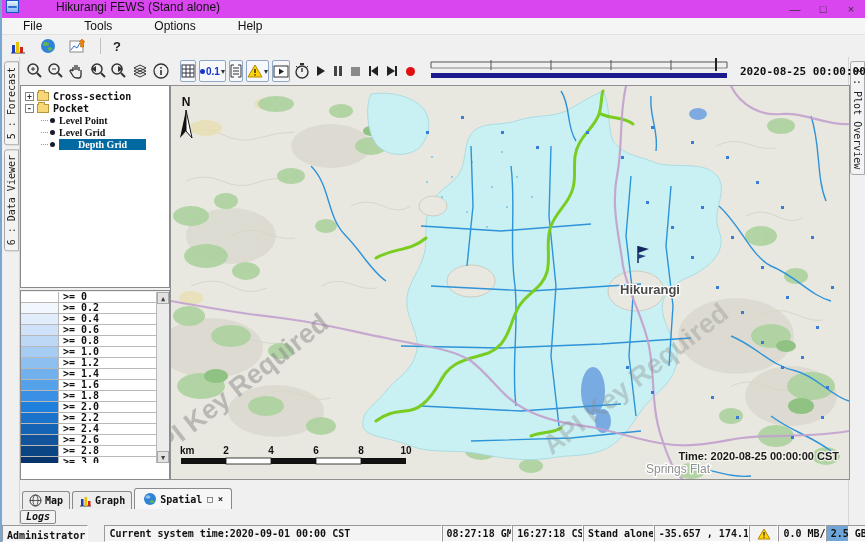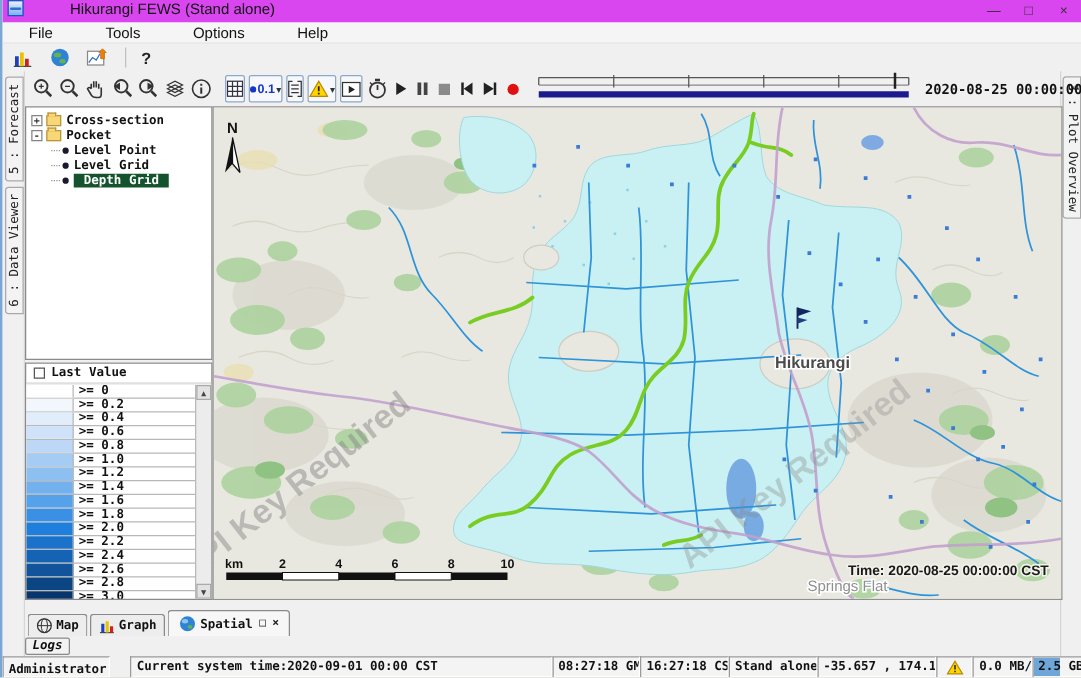--- a/index.html
+++ b/index.html
@@ -64,24 +64,24 @@
   #tree{position:absolute;top:0;left:0;width:150px;height:203px;background:#fff;
         border:1px solid #8a8a8a;font-size:10px;font-weight:bold;
         font-family:"DejaVu Sans Mono",monospace;padding-top:4px;}
   .trow{display:flex;align-items:center;height:12px;margin-bottom:0;}
   .expander{width:9px;height:9px;border:1px solid #848484;background:#fff;margin-left:4px;
             font-size:8px;line-height:7px;text-align:center;color:#333;}
   .folder{width:12px;height:9px;background:#f8d776;border:1px solid #b8953f;margin-left:3px;position:relative;}
   .folder::before{content:"";position:absolute;top:-3px;left:0;width:5px;height:2px;
             background:#f8d776;border:1px solid #b8953f;border-bottom:none;}
   .tlabel{margin-left:4px;white-space:nowrap;}
-  .child{margin-left:20px;}
+  .child{margin-left:20px;font-family:Liberation Serif, serif;}
   .dash{width:7px;border-top:1px dotted #999;margin-right:2px;}
   .bullet{width:5px;height:5px;border-radius:50%;background:#1a1a2e;margin-right:4px;}
-  .selected{background:#14532d;color:#fff;padding:0 8px;}
+  .selected{background:#0369a1;color:#fff;padding:0 19px;}
 
   
   #legendpanel{position:absolute;top:205px;left:0;width:150px;height:190px;
                border:1px solid #8a8a8a;background:#fff;
                font-family:"DejaVu Sans Mono",monospace;font-size:10px;font-weight:bold;}
   #legendheader{height:16px;display:flex;align-items:center;border-bottom:1px solid #cfcfcf;}
   #legendcheck{width:9px;height:9px;border:1px solid #555;background:#fff;margin:0 5px 0 6px;}
   #legendlist{position:relative;height:172px;overflow:hidden;border-top:1px solid #eee;}
   .lrow{display:flex;height:11px;border-bottom:1px solid #b8b8b8;}
   .lsw{width:38px;border-right:1px solid #b8b8b8;}
@@ -332,24 +332,20 @@
         <span>Level Grid</span>
       </div>
       <div class="trow child">
         <span class="dash"></span>
         <span class="bullet"></span>
         <span class="selected">Depth Grid</span>
       </div>
     </div>
 
     <div id="legendpanel">
-      <div id="legendheader">
-        <span id="legendcheck"></span>
-        <span>Last Value</span>
-      </div>
       <div id="legendlist">
         <div class="lrow">
             <span class="lsw" style="background-color: rgb(255, 255, 255);"></span>
             <span class="llab">&gt;= 0</span>
           </div>
         <div class="lrow">
             <span class="lsw" style="background-color: rgb(242, 247, 254);"></span>
             <span class="llab">&gt;= 0.2</span>
           </div>
         <div class="lrow">

